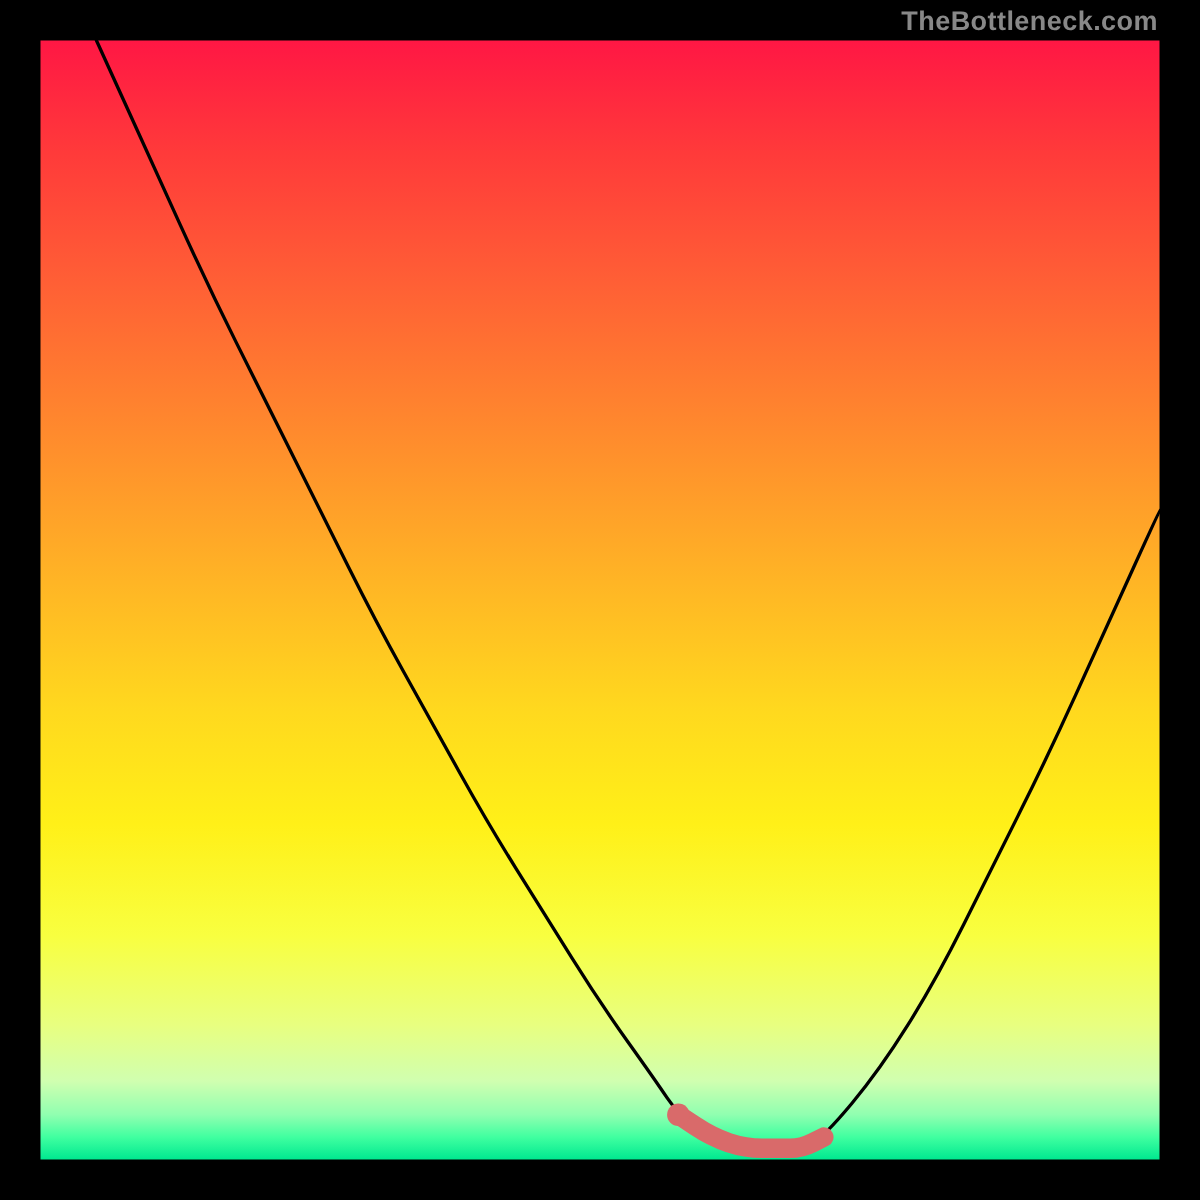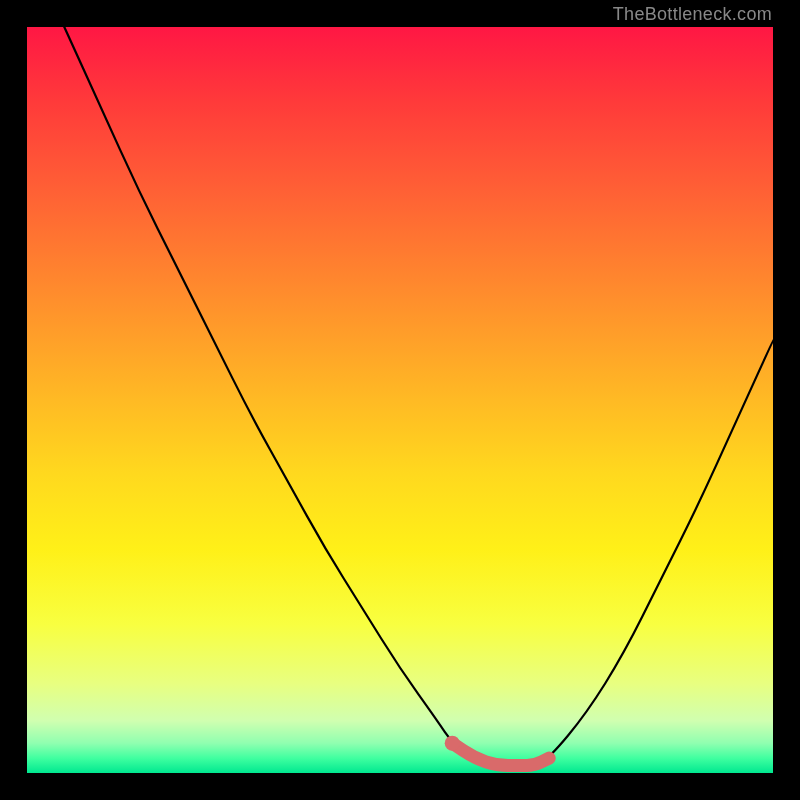--- a/index.html
+++ b/index.html
@@ -39,21 +39,21 @@
       #40ffa0 98%,
       #00e890 100%
     );
   }
   .watermark {
     position: absolute;
     top: 4px;
     right: 28px;
     color: #888;
     font-size: 18px;
-    font-weight: 400;
+    font-weight: 700;
     letter-spacing: 0.3px;
   }
   svg.curves {
     position: absolute;
     left: 0;
     top: 0;
     width: 100%;
     height: 100%;
     overflow: visible;
   }

